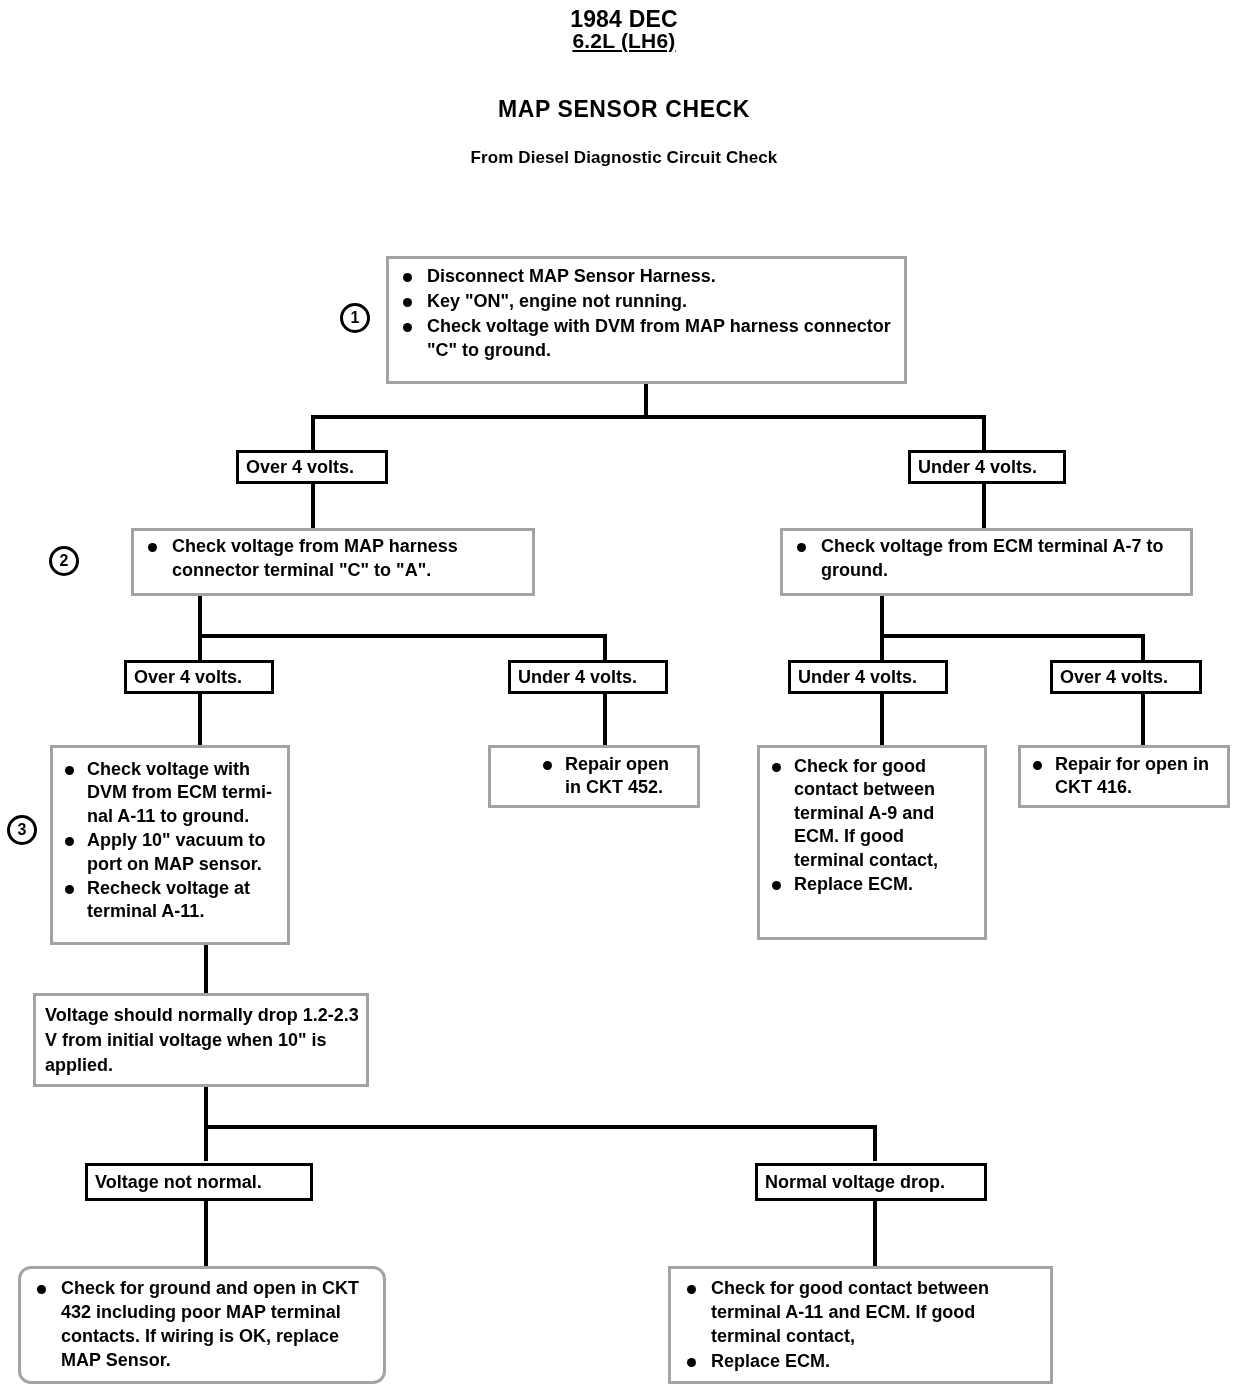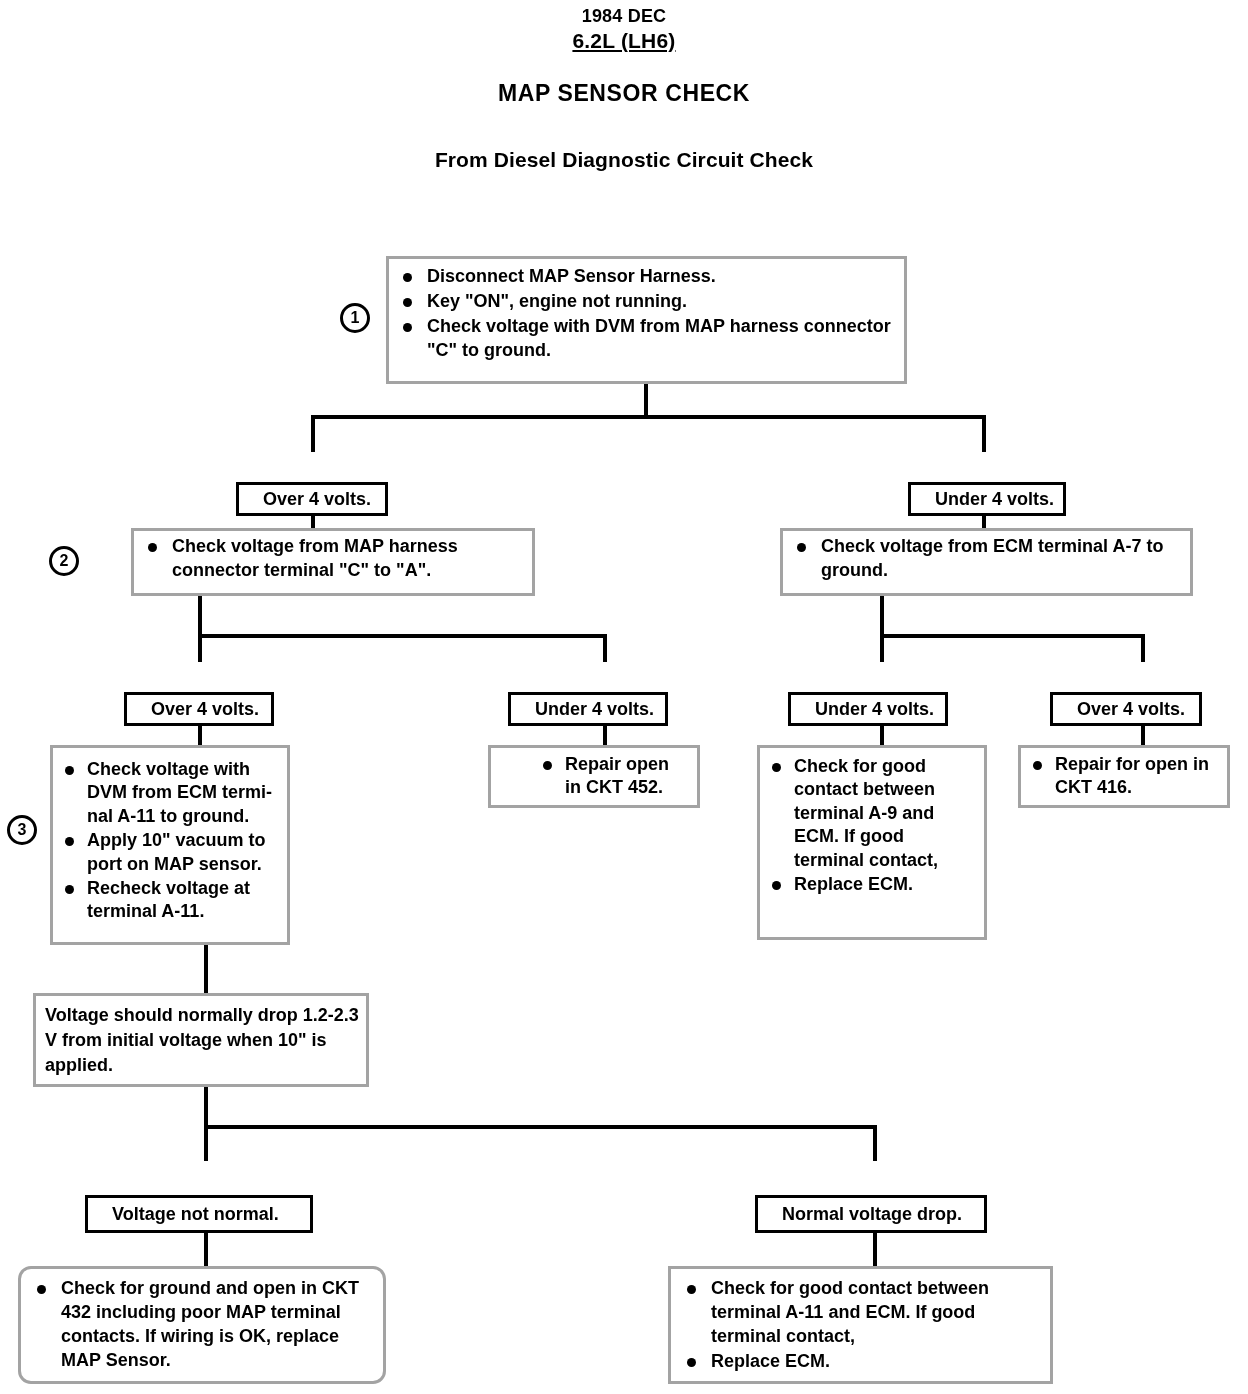--- a/index.html
+++ b/index.html
@@ -21,24 +21,24 @@
   }
 
   
   .hdr {
     position: absolute;
     text-align: center;
     font-weight: bold;
     color: #000;
     white-space: nowrap;
   }
-  #hdr-date   { left: 0; right: 0; top: 6px;   font-size: 18px; letter-spacing: .2px; }
+  #hdr-date   { left: 0; right: 0; top: 6px;   font-size: 23px; letter-spacing: .2px; }
   #hdr-engine { left: 0; right: 0; top: 29px;  font-size: 21px; letter-spacing: .2px; text-decoration: underline; }
-  #hdr-title  { left: 0; right: 0; top: 80px;  font-size: 23px; letter-spacing: .6px; }
-  #hdr-from   { left: 0; right: 0; top: 148px; font-size: 21px; font-weight: bold; letter-spacing: .1px; }
+  #hdr-title  { left: 0; right: 0; top: 96px;  font-size: 23px; letter-spacing: .6px; }
+  #hdr-from   { left: 0; right: 0; top: 148px; font-size: 17px; font-weight: bold; letter-spacing: .1px; }
 
   
   .box {
     position: absolute;
     box-sizing: border-box;
     border: 3px solid #a3a3a3;
     background: #ffffff;
     z-index: 3;
   }
   .box-inner {
@@ -49,23 +49,22 @@
     position: absolute;
     box-sizing: border-box;
     border: 3px solid #000;
     background: #ffffff;
     z-index: 3;
     display: flex;
     align-items: center;
     justify-content: flex-start;
     font-size: 18px;
     font-weight: bold;
-    padding: 0 24px;
+    padding: 0 7px;
     white-space: nowrap;
-    margin-top: 32px;
   }
 
   
   ul.bullets {
     list-style: none;
     margin: 0;
     padding: 0;
   }
   ul.bullets > li {
     position: relative;

